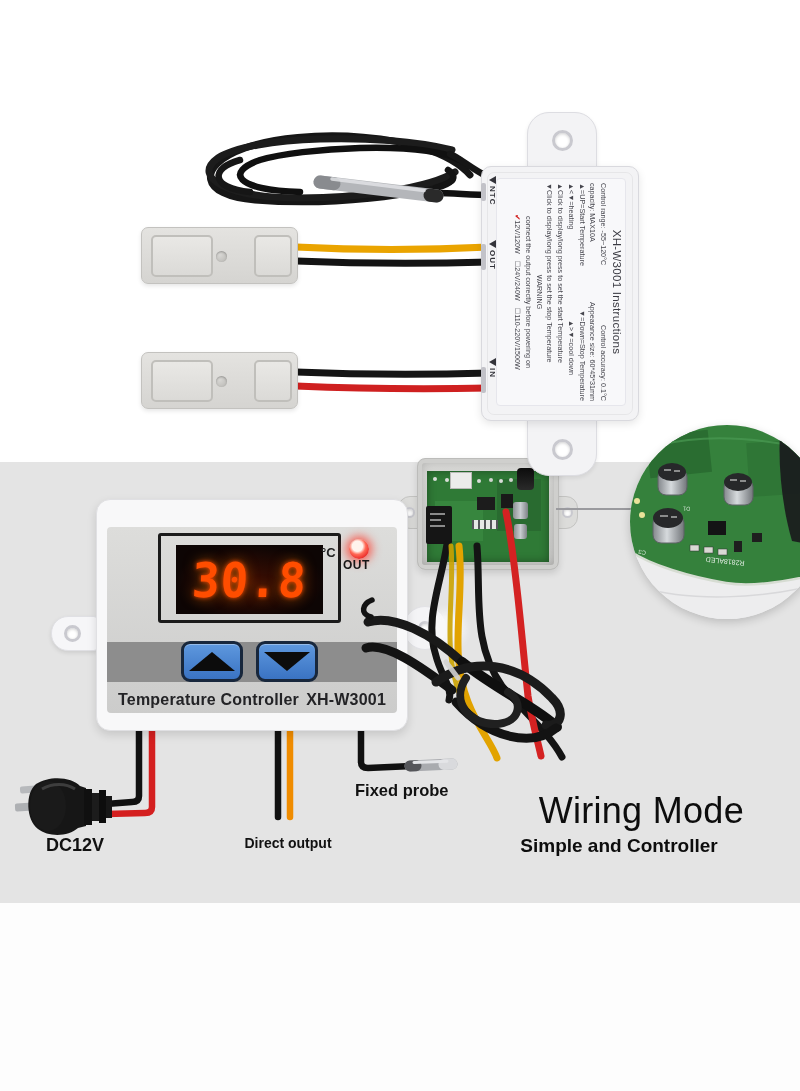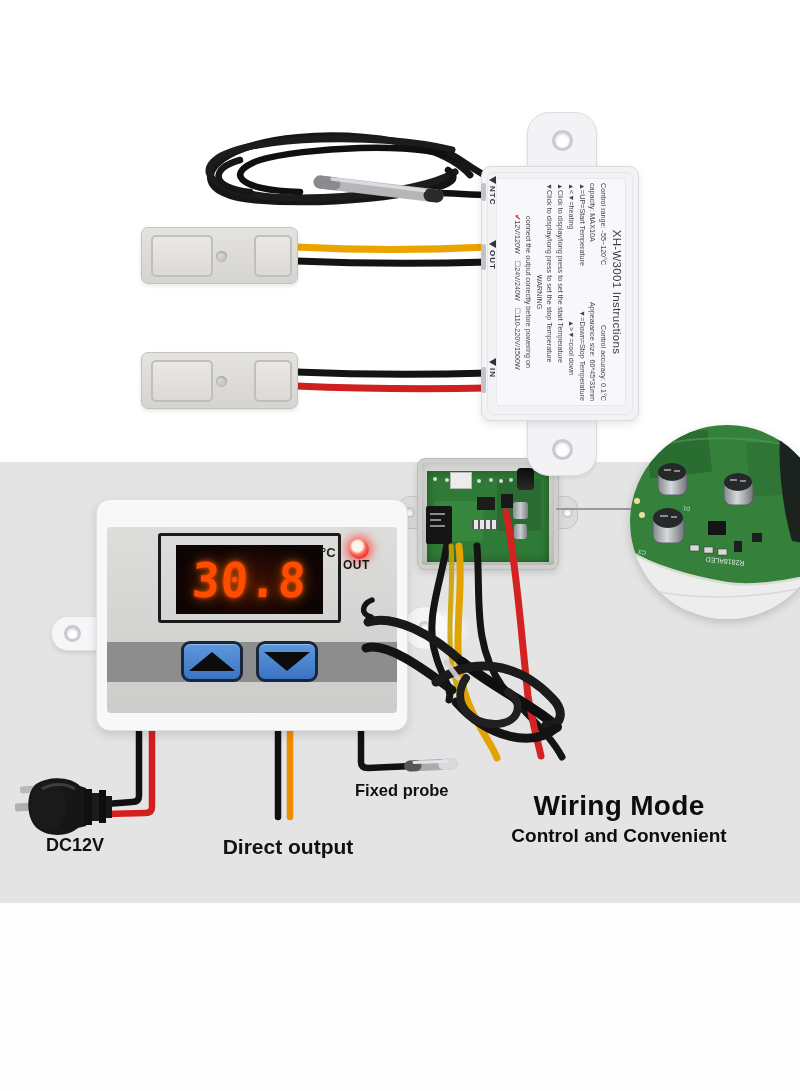--- a/index.html
+++ b/index.html
@@ -127,24 +127,24 @@
           background:#fafafa; filter:blur(5px); opacity:.9; }
 
   
   .callout-line { position:absolute; left:556px; top:508px; width:77px; height:2px; background:#9a9a9e; }
   .callout { position:absolute; left:630px; top:425px; width:194px; height:194px; border-radius:50%;
              overflow:hidden; box-shadow:0 3px 10px rgba(0,0,0,.18); background:#ededee; }
 
   
   .lbl { position:absolute; font-weight:700; color:#111;text-align:center; }
   .lbl-dc12v  { left:46px;  top:835px; font-size:18px; }
-  .lbl-direct { left:218px; top:835px; width:140px; text-align:center; font-size:21px; }
+  .lbl-direct { left:218px; top:835px; width:140px; text-align:center; font-size:14px; }
   .lbl-fixed  { left:355px; top:781px; font-size:16.5px; }
   .headline { position:absolute; left:494px; top:790px; width:250px; text-align:center; color:#0d0d0d; }
-  .headline .h1 { font-size:28px; font-weight:700; letter-spacing:.3px; }
+  .headline .h1 { font-size:36px; font-weight:400; letter-spacing:.3px;text-align:right; }
   .headline .h2 { font-size:19px; font-weight:700; margin-top:3px; }
 </style>
 </head>
 <body>
 
 <div id="canvas">
 
   <div class="abs sec-top"></div>
   <div class="abs sec-gray"></div>
   <div class="abs sec-white"></div>
@@ -309,20 +309,24 @@
   </div>
   <div class="unit">°C</div>
   <div class="led"></div>
   <div class="out-label">OUT</div>
   <div class="btn up">
       <div class="tri-up"></div>
     </div>
   <div class="btn down">
       <div class="tri-down"></div>
     </div>
+  <div class="ctrl-label">
+    <span>Temperature Controller</span>
+    <span>XH-W3001</span>
+  </div>
 
   <div class="blob"></div>
 
   <svg class="layer" viewBox="0 0 800 1091">
     <g fill="none" stroke-linecap="round">
       <path d="M447,544 C441,584 424,620 436,656 C441,676 453,688 449,700" stroke="#141414" stroke-width="7"></path>
       <path d="M477,546 C481,596 472,644 502,686 C524,712 549,733 562,757" stroke="#141414" stroke-width="7"></path>
       <path d="M451,546 C455,598 441,650 461,698" stroke="#caa200" stroke-width="5" opacity=".9"></path>
       <path d="M459,546 C465,600 448,652 468,702 C478,728 492,744 497,758" stroke="#e2a300" stroke-width="7"></path>
       <path d="M506,512 C516,560 521,632 528,696 C532,722 538,742 541,756" stroke="#d42222" stroke-width="7"></path>
@@ -378,16 +382,16 @@
       <text x="60" y="86" font-size="5.5" fill="rgba(255,255,255,.75)" transform="rotate(184 60 84)">D1</text>
       <path d="M10,162 C60,177 130,174 185,160" stroke="#d8d8da" stroke-width="1.5" fill="none"></path>
     </svg>
   </div>
 
   <div class="lbl lbl-dc12v">DC12V</div>
   <div class="lbl lbl-direct">Direct output</div>
   <div class="lbl lbl-fixed">Fixed probe</div>
   <div class="headline">
     <div class="h1">Wiring Mode</div>
-    <div class="h2">Control and Convenient</div>
+    <div class="h2">Simple and Controller</div>
   </div>
 
 </div>
 
 </body></html>

